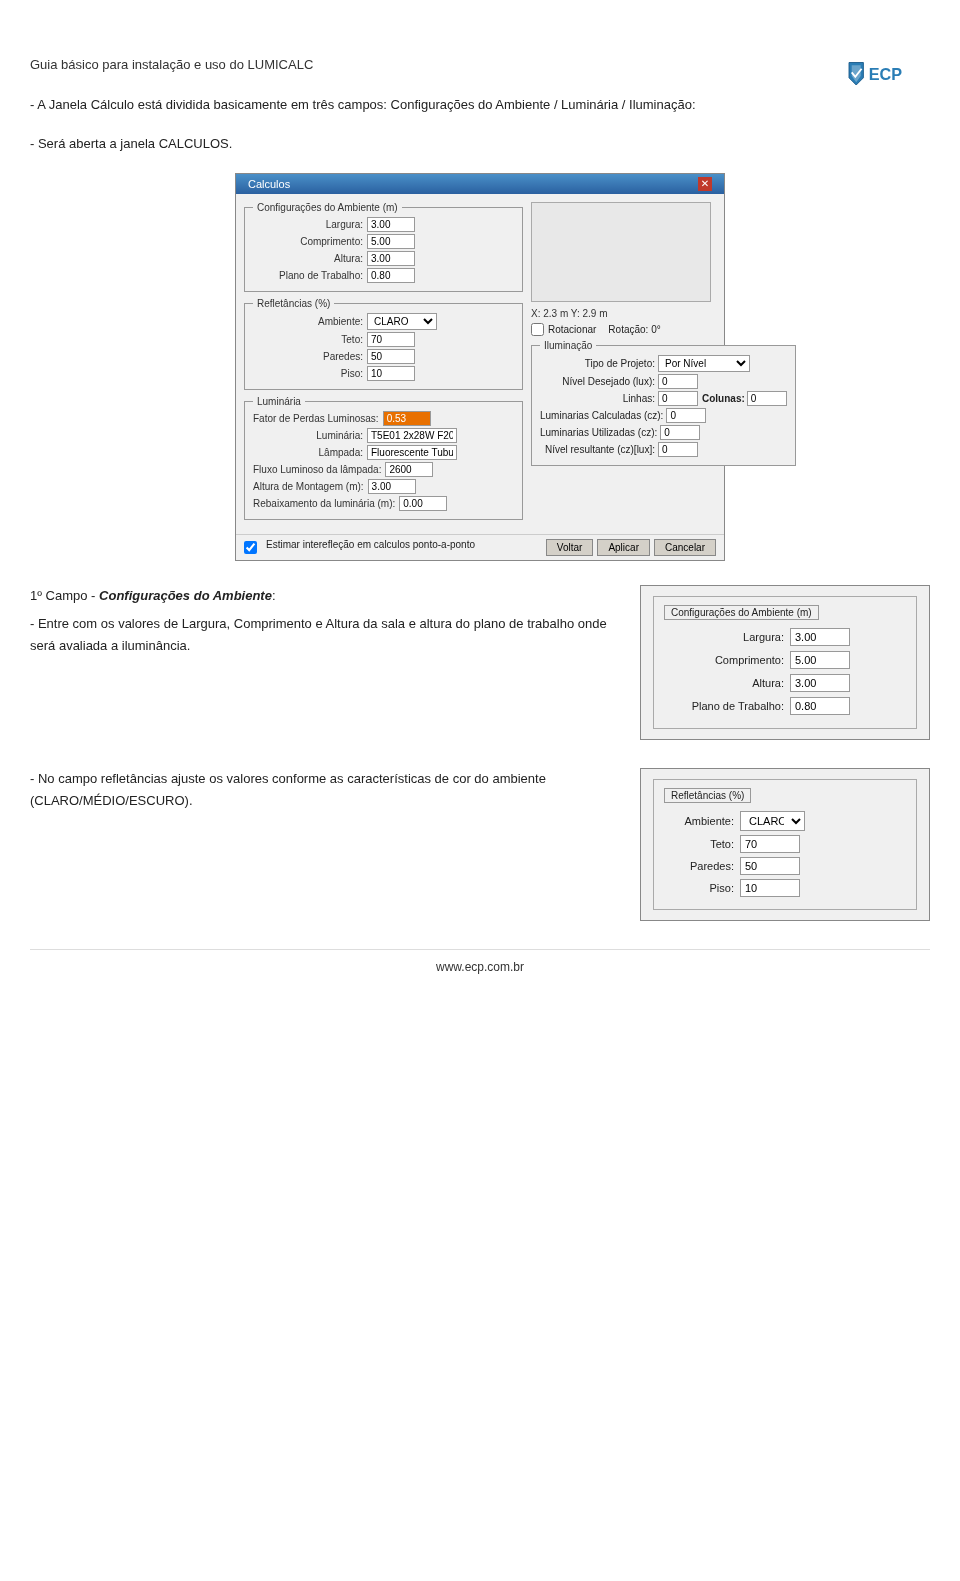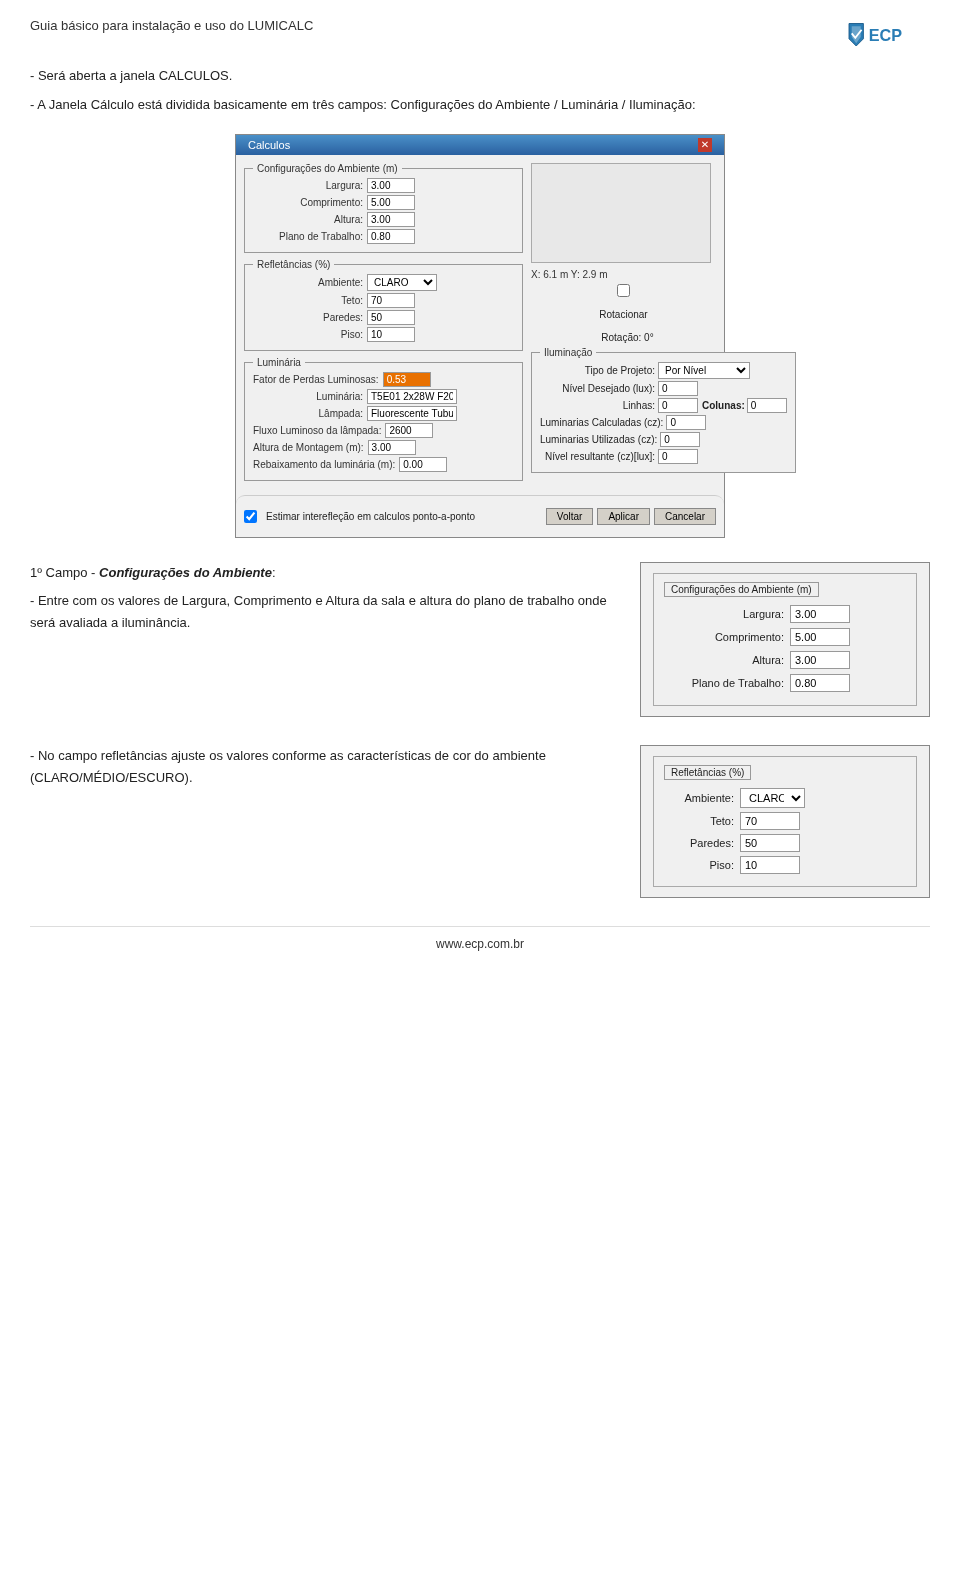--- a/index.html
+++ b/index.html
@@ -7,20 +7,21 @@
       font-family: Arial, sans-serif;
       font-size: 13px;
       background: #fff;
       color: #222;
       width: 960px;
     }
 
     .page {
       width: 960px;
       padding: 18px 30px 30px 30px;
+      margin-top: 39px;
     }
 
     
     .header {
       display: flex;
       justify-content: space-between;
       align-items: flex-start;
       margin-bottom: 10px;
     }
     .header-title {
@@ -139,24 +140,23 @@
       background: #f0f0f0;
     }
     .cw-ilum-group legend {
       font-size: 10px;
       color: #333;
       padding: 0 4px;
     }
     .cw-check-row {
       display: flex;
       align-items: center;
-      gap: 12px;
+      gap: 4px;
       margin-bottom: 3px;
       font-size: 10px;
-      flex-direction: column;
     }
     .cw-ilum-row {
       display: flex;
       align-items: center;
       margin-bottom: 2px;
     }
     .cw-ilum-label {
       font-size: 10px;
       min-width: 115px;
       text-align: right;
@@ -172,26 +172,24 @@
     .cw-ilum-select {
       background: #fff;
       border: 1px solid #999;
       font-size: 10px;
       padding: 1px 2px;
       width: 92px;
     }
 
     .cw-bottom-bar {
       display: flex;
-      align-items: center;
-      padding: 12px 8px;
+      padding: 4px 8px;
       border-top: 1px solid #ccc;
       gap: 6px;
       font-size: 10px;
-      border-radius: 9px;
     }
     .cw-bottom-bar input[type=checkbox] { margin-right: 3px; }
     .cw-btn {
       background: #d4d0c8;
       border: 1px solid #888;
       font-size: 10px;
       padding: 2px 10px;
       cursor: pointer;
     }
     .cw-btn-group {
@@ -299,25 +297,25 @@
         <polygon points="10,5 26,5 26,22 18,30 10,22" fill="#2a7db5" stroke="#1a5a8a" stroke-width="1"></polygon>
         <polygon points="13,8 23,8 23,20 18,27 13,20" fill="#fff" opacity="0.3"></polygon>
 
         <text x="32" y="24" font-size="18" font-weight="bold" fill="#2a7db5" font-family="Arial">ECP</text>
 
         <polyline points="13,16 17,21 24,12" stroke="#fff" stroke-width="2" fill="none"></polyline>
       </svg>
     </div>
   </div>
 
+  <div class="intro-text" style="margin-top:-10px">
+    <p>- A Janela Cálculo está dividida basicamente em três campos: Configurações do Ambiente / Luminária / Iluminação:</p>
+  </div>
   <div class="intro-text">
     <p>- Será aberta a janela CALCULOS.</p>
-  </div>
-  <div class="intro-text" style="margin-top:-10px">
-    <p>- A Janela Cálculo está dividida basicamente em três campos: Configurações do Ambiente / Luminária / Iluminação:</p>
   </div>
 
   <div class="calc-window">
     <div class="calc-window-titlebar">
       <span>Calculos</span>
       <button class="calc-window-close">✕</button>
     </div>
     <div class="calc-window-body">
 
       <div class="calc-left">
@@ -391,21 +389,21 @@
           <div class="cw-row">
             <span class="cw-label">Rebaixamento da luminária (m):</span>
             <input class="cw-input" type="text" value="0.00" style="">
           </div>
         </fieldset>
       </div>
 
       <div class="calc-right">
 
         <div class="cw-preview"></div>
-        <div class="cw-coords">X: 6.1 m   Y: 2.9 m</div>
+        <div class="cw-coords">X: 2.3 m   Y: 2.9 m</div>
 
         <div class="cw-check-row" style="margin-bottom:4px;">
           <input type="checkbox" style="">
           <span>Rotacionar</span>
           <span style="margin-left:8px;">Rotação: 0°</span>
         </div>
 
         <fieldset class="cw-ilum-group">
           <legend>Iluminação</legend>
           <div class="cw-ilum-row">

